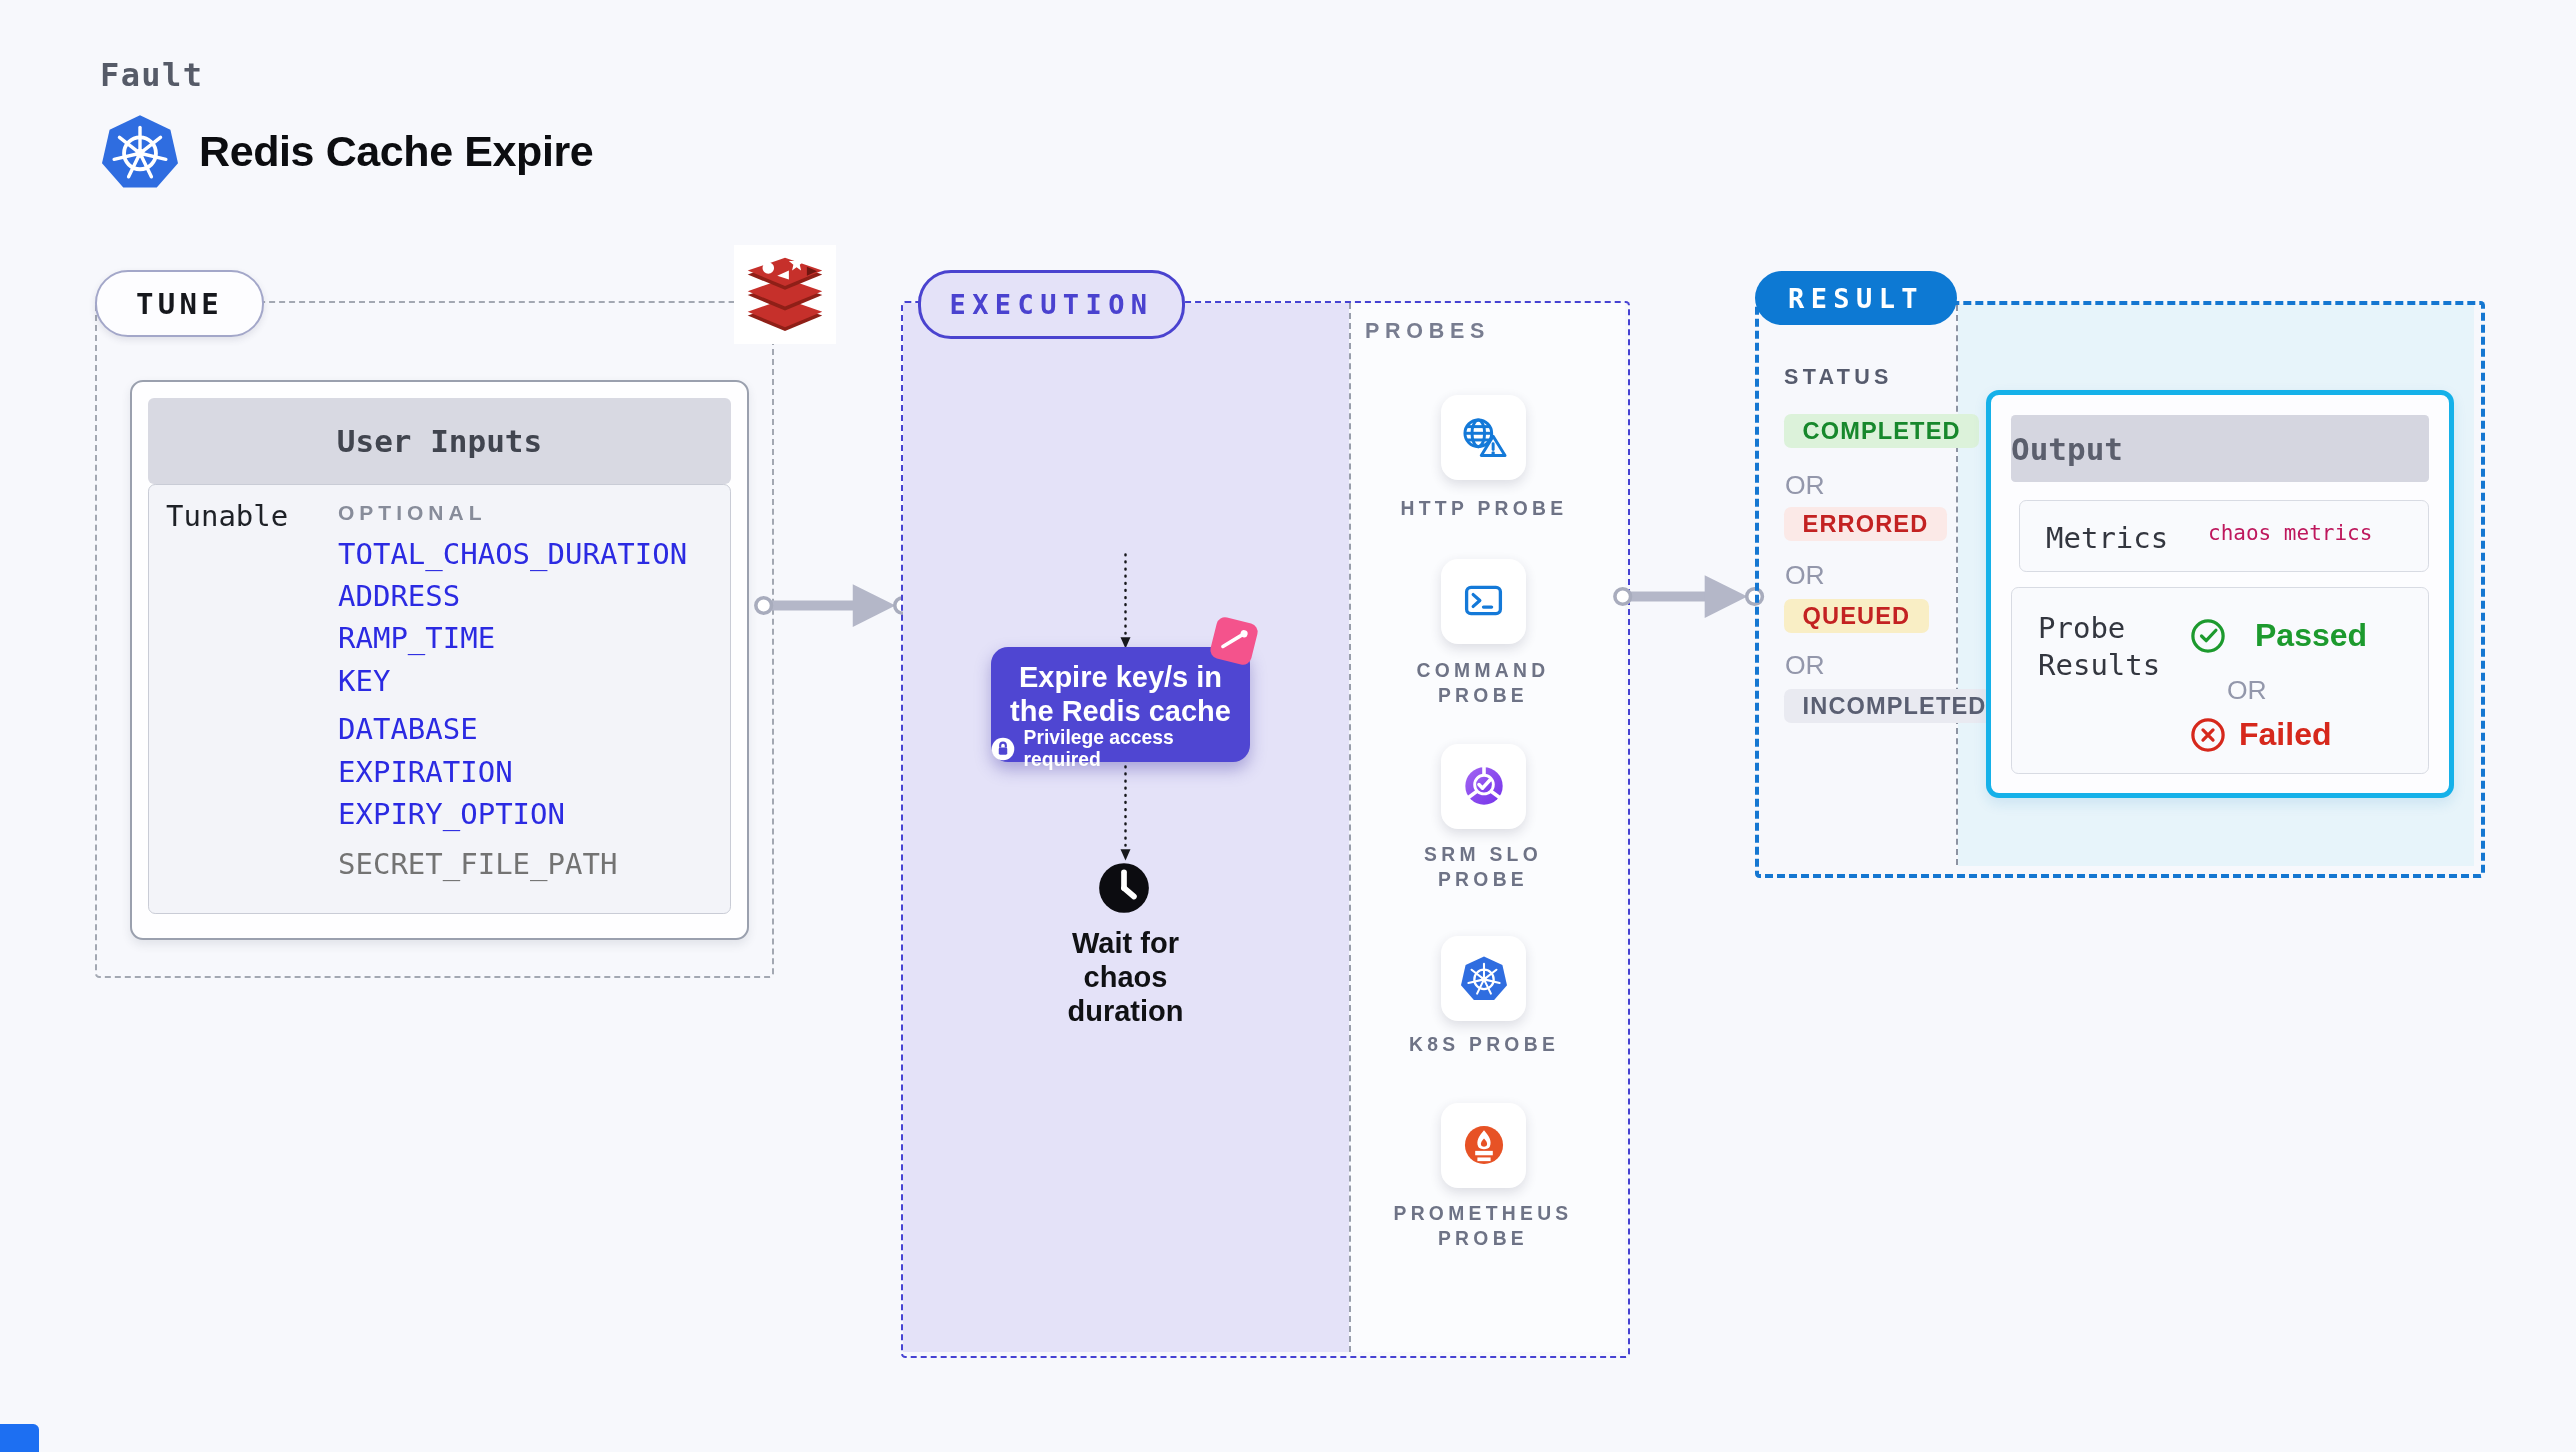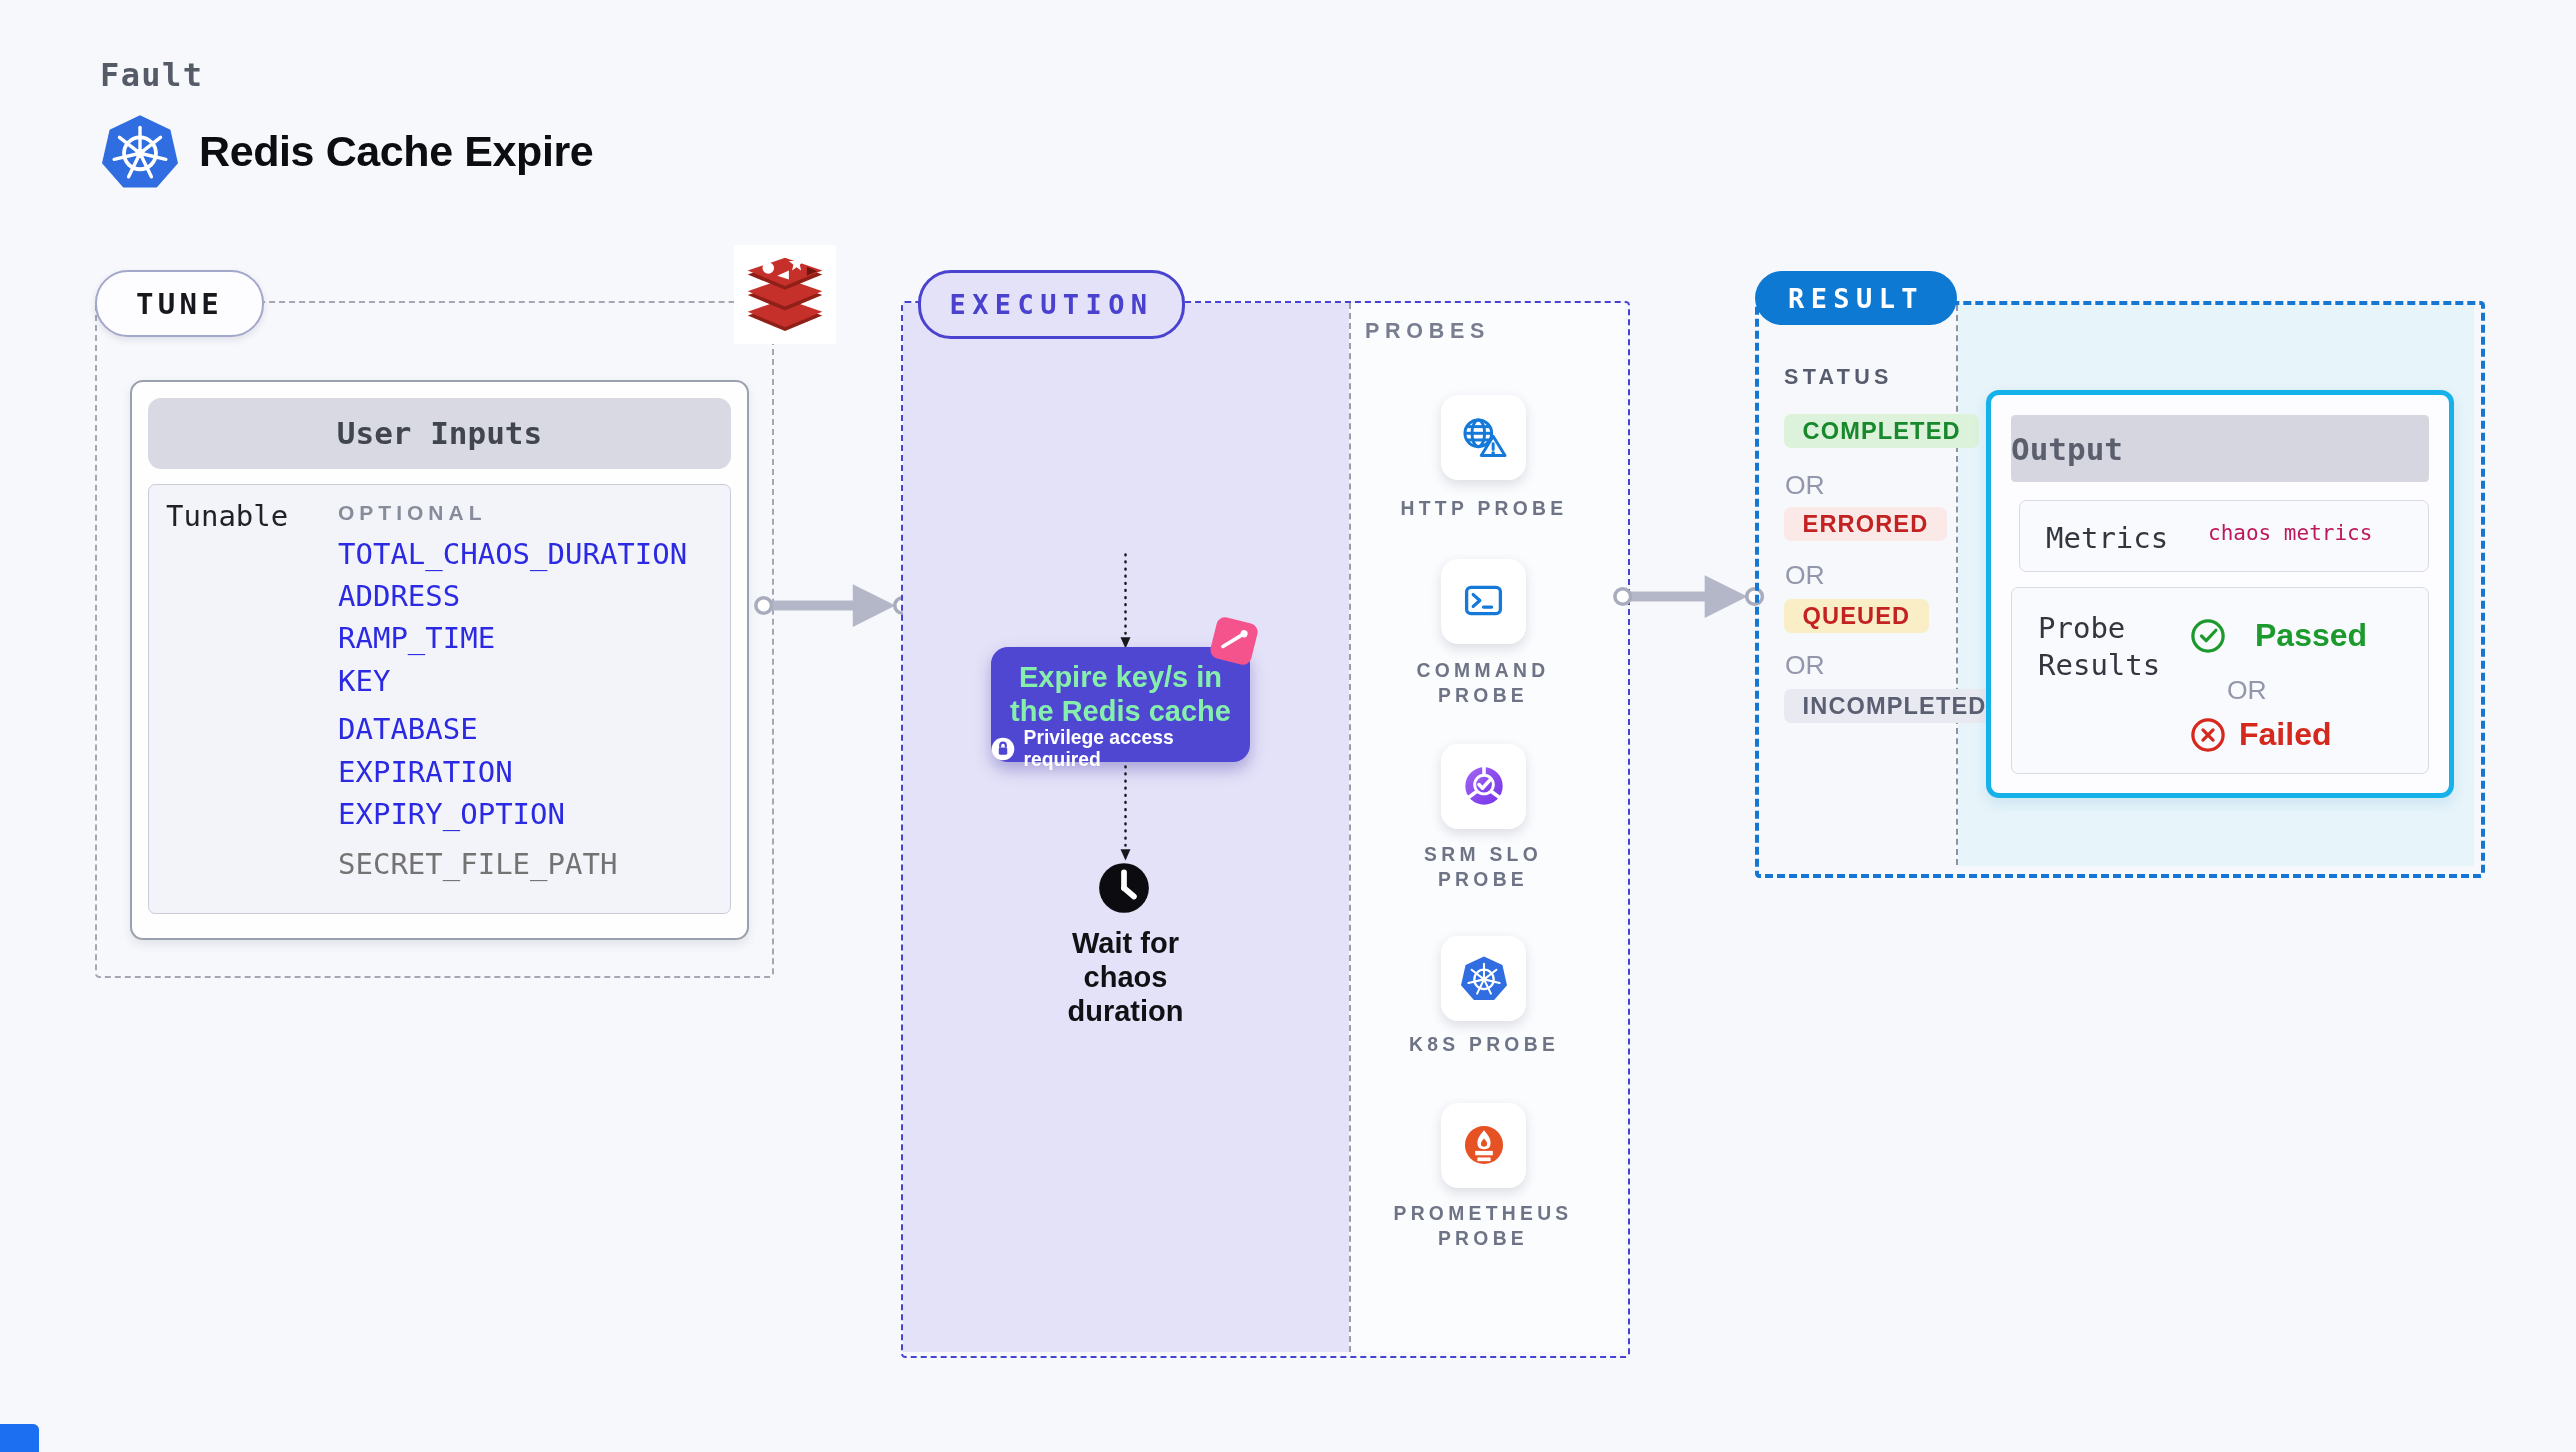--- a/index.html
+++ b/index.html
@@ -60,21 +60,21 @@
       <path d="M12 34 L70 14 L128 34 L70 58 Z" fill="#8f1f17"></path>
       <path d="M12 28 L70 8 L128 28 L70 52 Z" fill="#c6302b"></path>
       <circle cx="44" cy="24" r="9" fill="#ffffff"></circle>
       <polygon points="88,4 91,13 100,13 93,19 95,28 88,23 81,28 83,19 76,13 85,13" fill="#ffffff"></polygon>
       <polygon points="58,36 76,28 76,42" fill="#ffffff"></polygon>
       <polygon points="104,22 120,29 104,36" fill="#701610"></polygon>
     </svg>
   </div>
 
   <div class="card" style="left:130px;top:380px;width:615px;height:556px;border:2.9px solid #9aa0ae;border-radius:13px;box-shadow:0 4.3px 10px rgba(50,55,80,.10);">
-    <div style="position:absolute;left:15.8px;top:15.8px;right:15.8px;height:71px;background:#d8d9e2;border-radius:13px;
+    <div style="position:absolute;left:15.8px;top:15.8px;right:15.8px;height:86px;background:#d8d9e2;border-radius:6px;
                 display:flex;align-items:center;justify-content:center;">
       <span class="mono" style="font-size:31px;font-weight:bold;color:#41454f;">User Inputs</span>
     </div>
     <div style="position:absolute;left:15.8px;top:102px;right:15.8px;bottom:24px;background:#f3f4f9;border:1.4px solid #c9ccd6;border-radius:7.2px;"></div>
 
     <div class="mono abs" style="left:34px;top:117px;font-size:29px;color:#1e2127;">Tunable</div>
     <div class="abs" style="left:206px;top:119px;font-size:21px;font-weight:bold;color:#878c9a;letter-spacing:5px;">OPTIONAL</div>
 
     <div class="mono abs" style="left:206px;top:155px;font-size:29px;color:#2b2ae2;">TOTAL_CHAOS_DURATION</div>
     <div class="mono abs" style="left:206px;top:197px;font-size:29px;color:#2b2ae2;">ADDRESS</div>
@@ -105,21 +105,21 @@
 
 
   <div class="abs" style="left:1119px;top:553px;">
     <svg width="13" height="97" viewBox="0 0 18 136">
       <line x1="9" y1="2" x2="9" y2="118" stroke="#17181c" stroke-width="3.5" stroke-dasharray="1 9" stroke-linecap="round"></line>
       <polygon points="2,118 16,118 9,134" fill="#17181c"></polygon>
     </svg>
   </div>
 
   <div class="abs" style="left:991px;top:647px;width:259px;height:115px;background:#4f46d2;border-radius:17px;box-shadow:0 7.2px 15.8px rgba(60,50,160,.35);">
-    <div style="position:absolute;left:14.3px;right:14.3px;top:13px;text-align:center;color:#86efac;font-weight:bold;font-size:29px;line-height:34px;">Expire key/s in the Redis cache</div>
+    <div style="position:absolute;left:14.3px;right:14.3px;top:13px;text-align:center;color:#ffffff;font-weight:bold;font-size:29px;line-height:34px;">Expire key/s in the Redis cache</div>
     <div style="position:absolute;left:0;right:0;top:80px;display:flex;align-items:center;justify-content:center;gap:8.6px;">
       <span style="display:inline-flex;">
         <svg width="24" height="24" viewBox="0 0 34 34">
           <circle cx="17" cy="17" r="16" fill="#ffffff"></circle>
           <path d="M13 15 v-3 a4 4 0 0 1 8 0 v3" stroke="#4f46d2" stroke-width="3" fill="none"></path>
           <rect x="11" y="15" width="12" height="10" rx="2" fill="#4f46d2"></rect>
         </svg>
       </span>
       <span style="color:#ffffff;font-size:19.3px;font-weight:600;">Privilege access required</span>
     </div>

